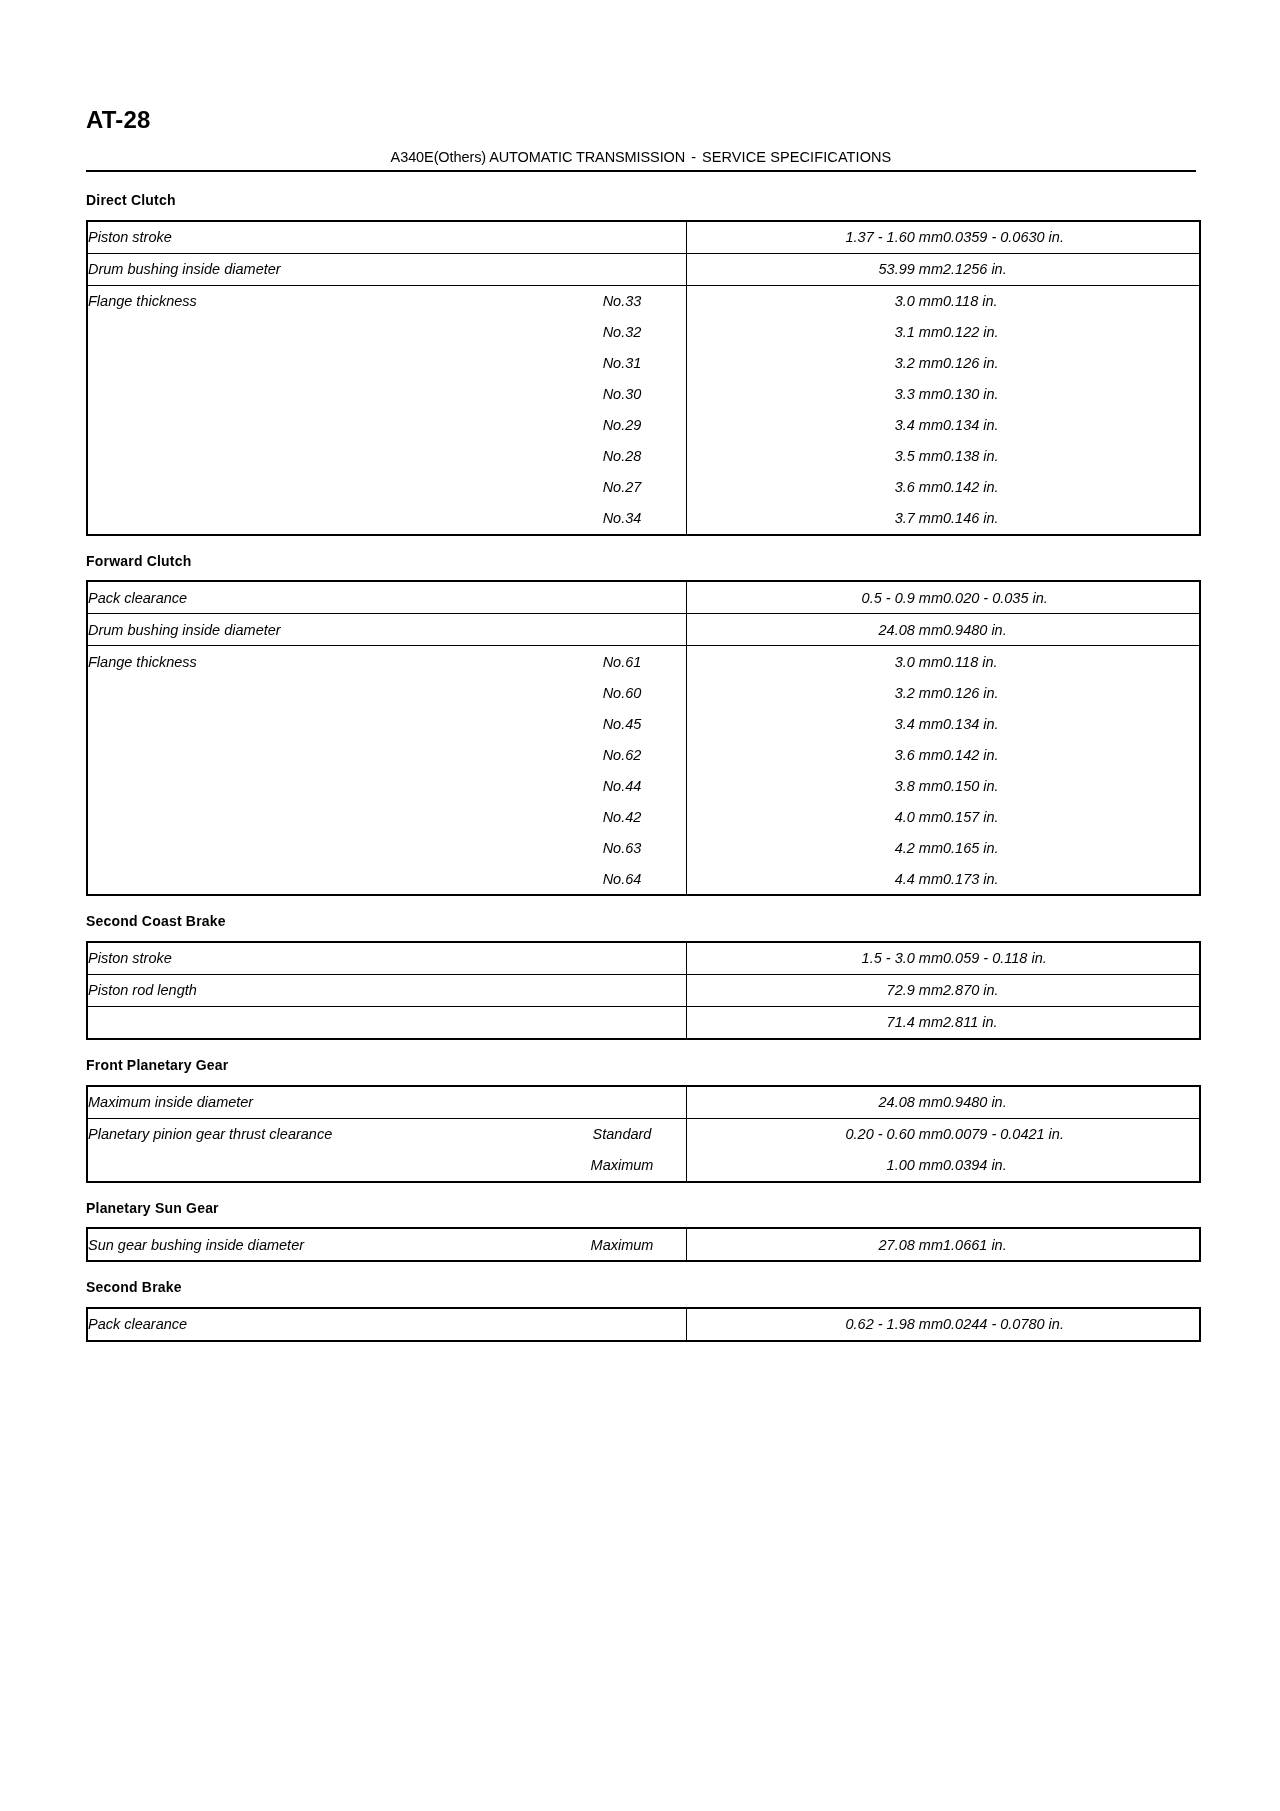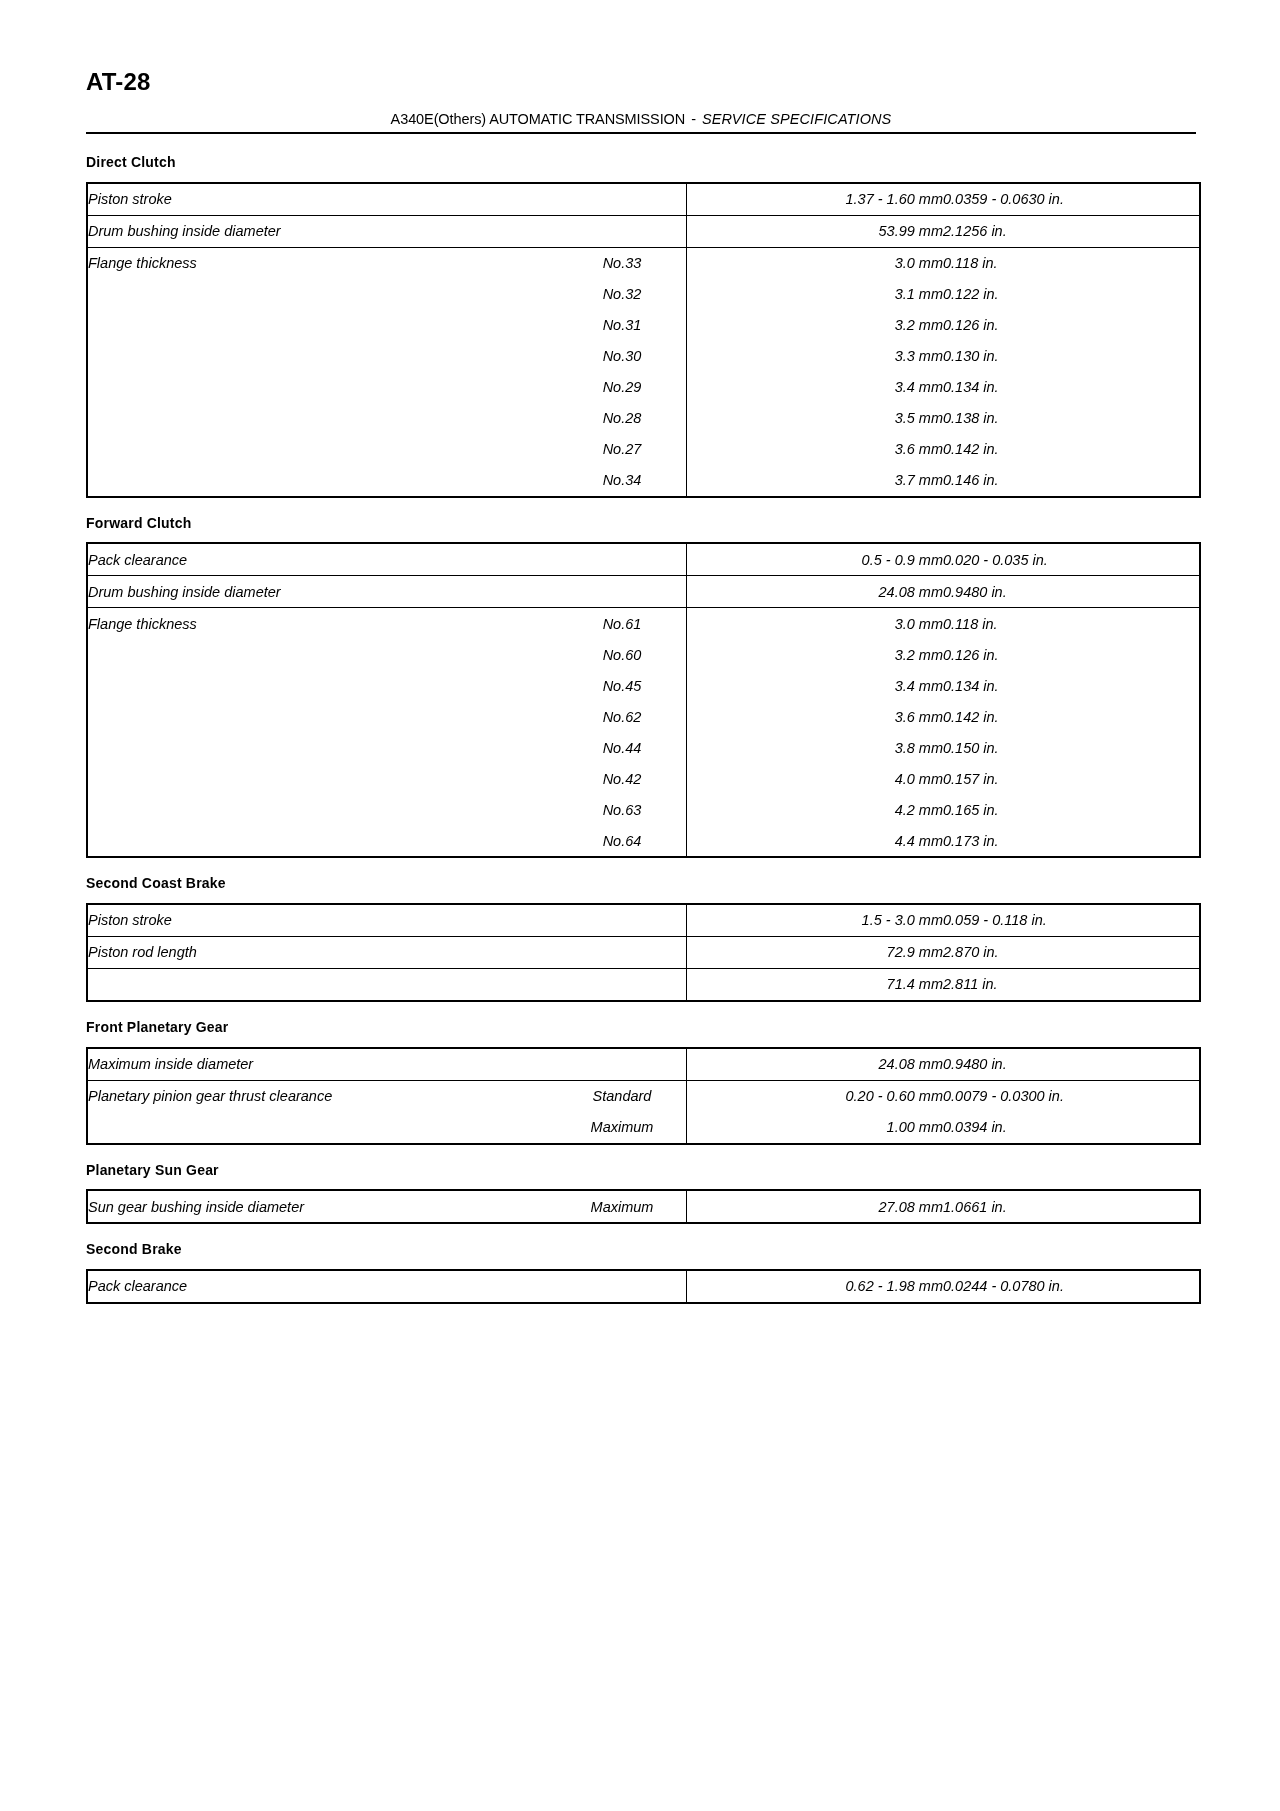--- a/index.html
+++ b/index.html
@@ -14,20 +14,21 @@
     color: #000000;
     -webkit-font-smoothing: antialiased;
   }
 
   .page {
     position: relative;
     width: 1280px;
     height: 1338px;
     box-sizing: border-box;
     padding: 8px;
+    margin-top: 38px;
   }
 
   
   .page-number {
     position: absolute;
     left: 86px;
     top: 70px;
     font-size: 24px;
     font-weight: bold;
     letter-spacing: 0.2px;
@@ -48,21 +49,20 @@
     font-weight: normal;
     letter-spacing: -0.1px;
   }
   .running-head .rh-sep {
     font-weight: normal;
     padding: 0 6px;
   }
   .running-head .rh-plain {
     font-weight: normal;
     letter-spacing: 0.1px;
-    font-style: italic;
   }
   .head-rule {
     position: absolute;
     left: 86px;
     top: 132px;
     width: 1110px;
     height: 0;
     border-top: 2.5px solid #000;
   }
 
@@ -318,21 +318,21 @@
             <tr>
               <td class="c-label">Maximum inside diameter</td>
               <td class="c-qual"></td>
               <td class="c-mm">24.08 mm</td>
               <td class="c-in">0.9480 in.</td>
             </tr>
             <tr class="sep">
               <td class="c-label">Planetary pinion gear thrust clearance</td>
               <td class="c-qual">Standard</td>
               <td class="c-mm">0.20 - 0.60 mm</td>
-              <td class="c-in">0.0079 - 0.0300 in.</td>
+              <td class="c-in">0.0079 - 0.0421 in.</td>
             </tr>
             <tr>
               <td class="c-label"></td>
               <td class="c-qual">Maximum</td>
               <td class="c-mm">1.00 mm</td>
               <td class="c-in">0.0394 in.</td>
             </tr>
           </tbody>
         </table>
       </div>

